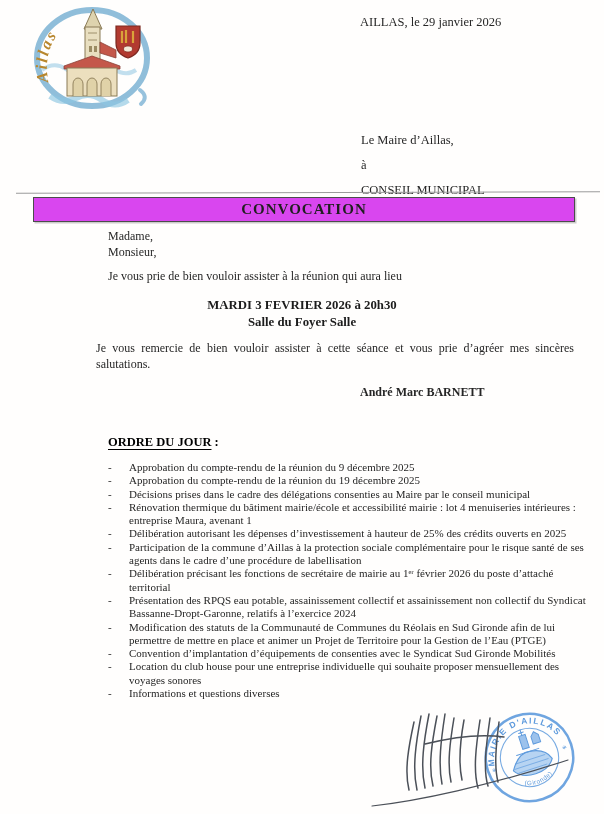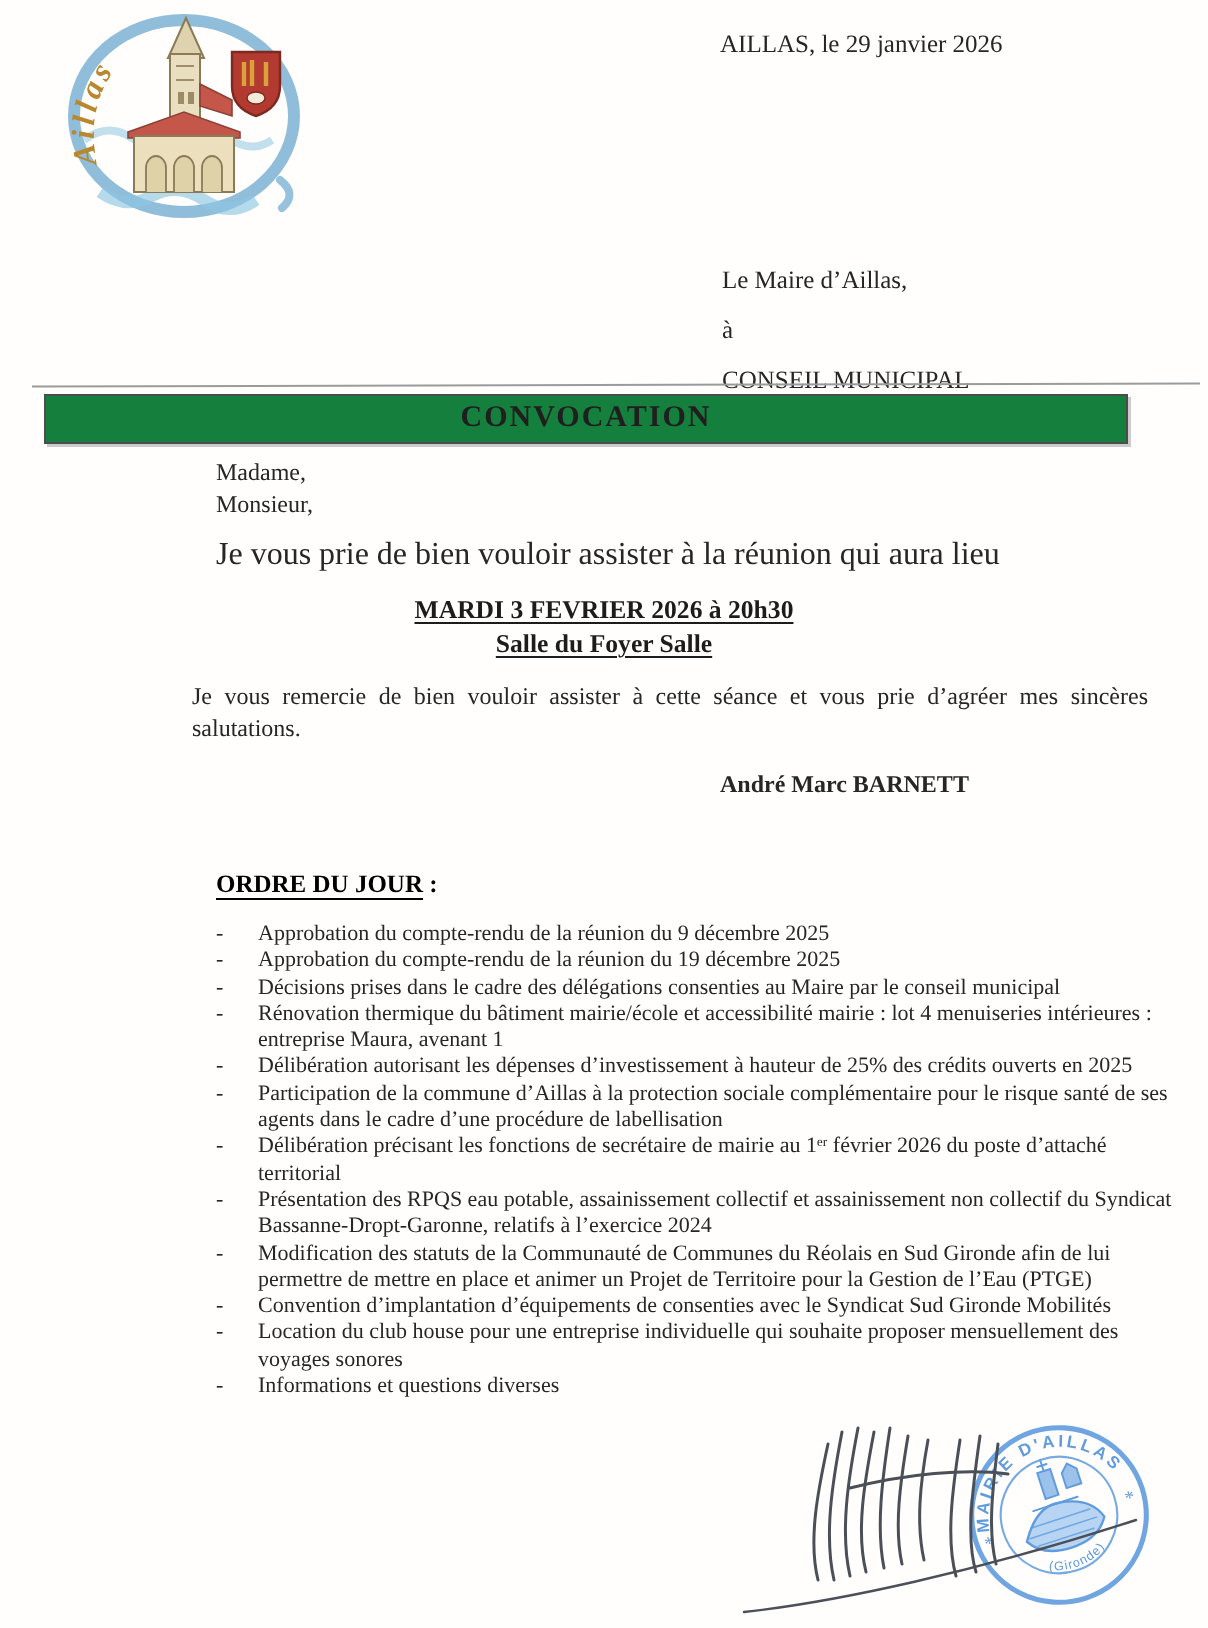--- a/index.html
+++ b/index.html
@@ -8,30 +8,30 @@
     font-family:"Liberation Serif","DejaVu Serif",serif;color:#262626;
     overflow:hidden;
   }
   .logo{position:absolute;left:26px;top:6px;width:132px;height:108px;}
   .date-line{position:absolute;left:360px;top:15px;font-size:12.5px;}
   .recipient{position:absolute;left:361px;top:106px;font-size:12.5px;line-height:16px;margin-top:26px;}
   .recipient .r-line{margin-bottom:9px;}
   .scan-line{position:absolute;left:16px;top:192px;width:584px;height:1px;
     background:#9b9b9b;transform:rotate(-0.15deg);}
   .convocation-box{
-    position:absolute;left:22px;top:197px;width:540px;height:23px;
+    position:absolute;left:33px;top:197px;width:540px;height:23px;
     border:1.4px solid #4c4c4c;box-shadow:1.5px 1.5px 0 rgba(110,110,110,.35);
-    display:flex;align-items:center;justify-content:center;background:#15803d;
+    display:flex;align-items:center;justify-content:center;background:#d946ef;
   }
   .convocation-title{font-weight:bold;font-size:15px;letter-spacing:1px;color:#1f1f1f;}
   .salutation{position:absolute;left:108px;top:228px;font-size:12px;line-height:16px;}
-  .intro{position:absolute;left:108px;top:269px;font-size:16px;}
+  .intro{position:absolute;left:108px;top:269px;font-size:12px;}
   .meeting{position:absolute;left:0;top:297px;width:604px;text-align:center;
     font-weight:bold;font-size:12.8px;line-height:17px;color:#1c1c1c;}
-  .meeting .u{text-decoration:underline;text-decoration-thickness:1.2px;text-underline-offset:2px;}
+  .meeting .u{text-decoration-thickness:1.2px;text-underline-offset:2px;}
   .closing{position:absolute;left:96px;top:341px;width:478px;font-size:12px;
     line-height:15.5px;text-align:justify;}
   .sig-block{position:absolute;left:360px;top:384px;font-size:12px;line-height:16px;}
   .sig-block .name{font-weight:bold;}
   .agenda-heading{position:absolute;left:108px;top:435px;font-size:12.5px;font-weight:bold;color:#000000;}
   .agenda-heading .u{text-decoration:underline;text-decoration-thickness:1.2px;text-underline-offset:2.5px;}
   .agenda-list{position:absolute;left:108px;top:461px;width:478px;
     font-size:11px;line-height:13.3px;list-style:none;margin:0;padding:0;}
   .agenda-list li{display:flex;margin:0;}
   .agenda-list .dash{width:21px;flex:none;}

